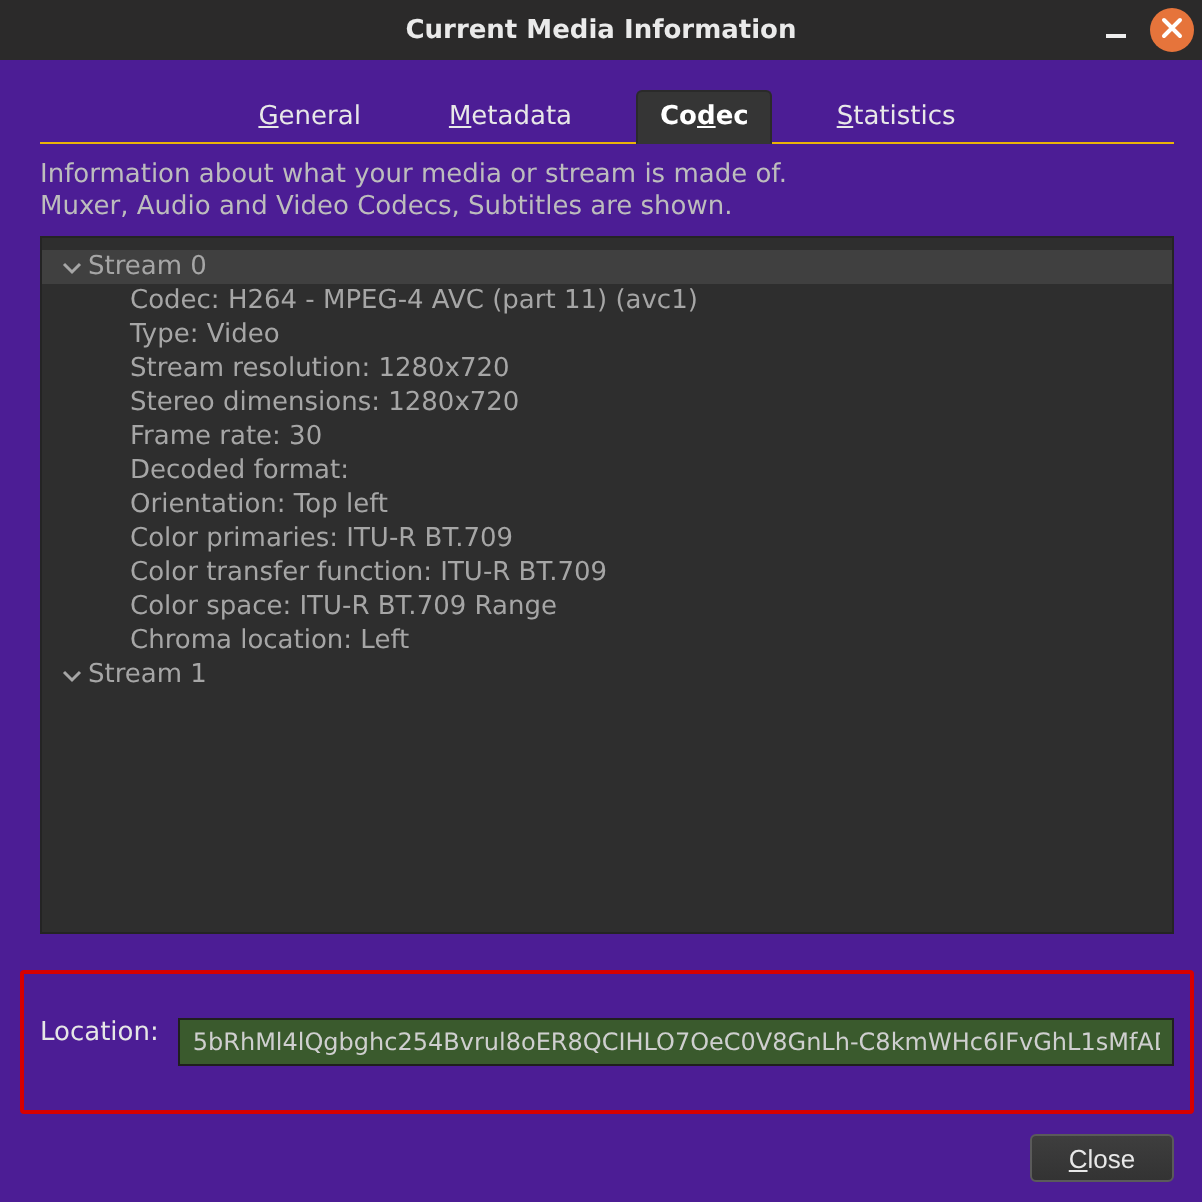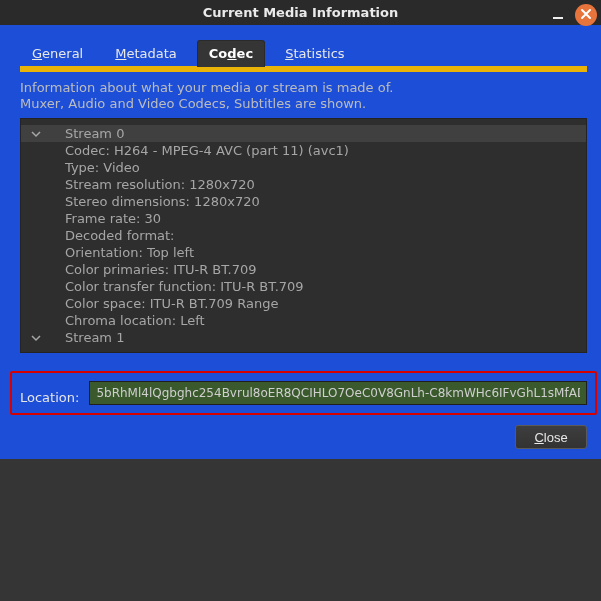--- a/index.html
+++ b/index.html
@@ -9,22 +9,22 @@
     height: 601px;
     overflow: hidden;
     font-family: "DejaVu Sans", "Liberation Sans", sans-serif;
     font-size: 13px;
     background: #353535;
     color: #d0d0d0;
   }
 
   .window {
     width: 601px;
-    height: 459px;
-    background: #1d4ed8;
+    height: 601px;
+    background: #4c1d95;
     display: flex;
     flex-direction: column;
   }
 
   
   .titlebar {
     height: 30px;
     background: #2b2a2a;
     display: flex;
     align-items: center;
@@ -72,22 +72,23 @@
     flex: 1;
     display: flex;
     flex-direction: column;
     padding: 14px 14px 10px 14px;
     box-sizing: border-box;
   }
 
   
   .tabs {
     display: flex;
-    gap: 8px;
+    gap: 20px;
     align-items: flex-end;
+    justify-content: center;
   }
   .tab {
     padding: 5px 11px 5px;
     color: #e8e8e8;
     font-size: 13px;
     cursor: pointer;
     border: 1px solid transparent;
     position: relative;
     top: 1px;
   }
@@ -96,21 +97,21 @@
     background: #353535;
     border: 1px solid #2a2a2a;
     border-bottom: 1px solid #353535;
     font-weight: bold;
     color: #ffffff;
     border-top-left-radius: 3px;
     border-top-right-radius: 3px;
   }
 
   .tab-pane {
-    border-top: 6px solid #eab308;
+    border-top: 1px solid #eab308;
     padding-top: 8px;
     flex: 1;
     display: flex;
     flex-direction: column;
   }
 
   .description {
     color: #bdbdbd;
     font-size: 13px;
     line-height: 16px;
@@ -125,44 +126,44 @@
     padding: 6px 0;
     overflow: auto;
     color: #a6a6a6;
     font-size: 13px;
     line-height: 17px;
   }
   .stream-row {
     display: flex;
     align-items: center;
     padding-left: 10px;
-    gap: 24px;
+    gap: 3px;
     color: #a6a6a6;
   }
   .stream-row.selected {
     background: #404040;
   }
   .chev {
     width: 10px;
     height: 10px;
   }
   .chev svg { display: block; }
   .kvs {
     padding-left: 44px;
   }
   .kv { white-space: nowrap; }
 
   
   .location-row {
     margin: 18px -10px 6px -10px;
     border: 2px solid #d60000;
     border-radius: 2px;
-    padding: 8px 8px;
-    display: flex;
-    align-items: flex-end;
+    padding: 22px 8px;
+    display: flex;
+    align-items: flex-start;
     gap: 10px;
   }
   .location-row label {
     color: #e6e6e6;
     font-size: 13px;
   }
   .location-input {
     flex: 1;
     height: 22px;
     background: #2c2c2c;

